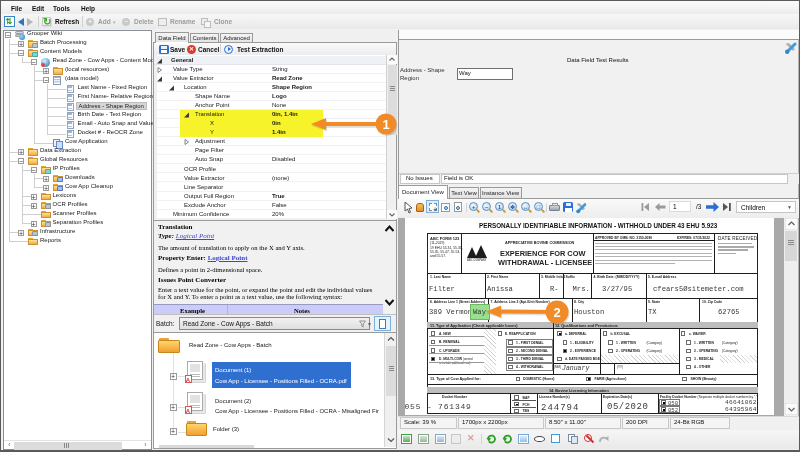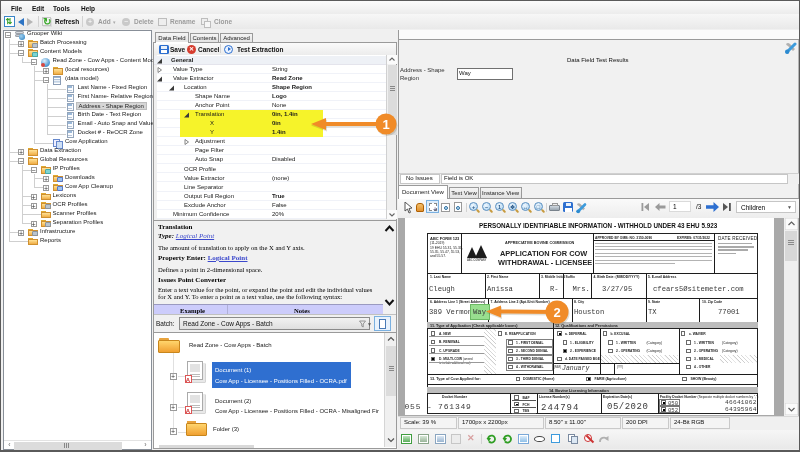--- a/index.html
+++ b/index.html
@@ -479,21 +479,21 @@
 <div class="bl" style="left:426px;top:272px;width:331px;height:1px;"></div>
 <div class="fl" style="left:429px;top:235px;font-size:4px;">ABC FORM 123</div>
 <div class="fl" style="left:429px;top:240px;font-weight:normal;font-size:3.4px;">(11-2019)</div>
 <div class="fl" style="left:429px;top:245px;font-weight:normal;font-size:3.4px;">19 EHU 55.31, 55.33,</div>
 <div class="fl" style="left:429px;top:249px;font-weight:normal;font-size:3.4px;">55.35, 55.47, 55.53,</div>
 <div class="fl" style="left:429px;top:253px;font-weight:normal;font-size:3.4px;">and 55.57.</div>
 <div class="tri" style="left:466px;top:246px;border-left:5px solid transparent;border-right:5px solid transparent;border-bottom:11px solid #1c1c1c;"></div>
 <div class="tri" style="left:474px;top:244px;border-left:6px solid transparent;border-right:6px solid transparent;border-bottom:13px solid #1c1c1c;"></div>
 <div class="fl" style="left:466px;top:258px;font-size:2.6px;color:#555;">ABC COMPANY</div>
 <div class="fl" style="left:504px;top:239.5px;font-size:3.8px;">APPRECIATIVE BOVINE COMMISSION</div>
-<div class="fl" style="left:499px;top:247.5px;font-size:7.4px;">APPLICATION FOR COW</div>
+<div class="fl" style="left:499px;top:247.5px;font-size:7.4px;">EXPERIENCE FOR COW</div>
 <div class="fl" style="left:497px;top:256.5px;font-size:7.4px;">WITHDRAWAL - LICENSEE</div>
 <div class="fl" style="left:594px;top:234.5px;font-size:3.3px;">APPROVED BY OMB:  NO. 3150-0090</div>
 <div class="fl" style="left:676px;top:234.5px;font-size:3.3px;">EXPIRES: 07/31/2022</div>
 <div class="bl" style="left:592px;top:239px;width:121px;height:0.5px;"></div>
 <div class="ab" style="left:594px;top:241.5px;width:117px;height:1.2px;background:#b3b3b3;"></div>
 <div class="ab" style="left:594px;top:244.9px;width:117px;height:1.2px;background:#b3b3b3;"></div>
 <div class="ab" style="left:594px;top:248.3px;width:117px;height:1.2px;background:#b3b3b3;"></div>
 <div class="ab" style="left:594px;top:251.7px;width:117px;height:1.2px;background:#b3b3b3;"></div>
 <div class="ab" style="left:594px;top:255.1px;width:117px;height:1.2px;background:#b3b3b3;"></div>
 <div class="ab" style="left:594px;top:258.5px;width:117px;height:1.2px;background:#b3b3b3;"></div>
@@ -508,42 +508,42 @@
 <div class="bl" style="left:537.5px;top:272px;width:1px;height:25px;"></div>
 <div class="bl" style="left:562px;top:272px;width:1px;height:25px;"></div>
 <div class="bl" style="left:589.5px;top:272px;width:1px;height:25px;"></div>
 <div class="bl" style="left:644.5px;top:272px;width:1px;height:25px;"></div>
 <div class="fl" style="left:429px;top:273.5px;">1.  Last Name</div>
 <div class="fl" style="left:486px;top:273.5px;">2.  First Name</div>
 <div class="fl" style="left:540px;top:273.5px;">3.  Middle Initial</div>
 <div class="fl" style="left:564.5px;top:273.5px;">Suffix</div>
 <div class="fl" style="left:592.5px;top:273.5px;">4.  Birth Date:  (MM/DD/YYYY)</div>
 <div class="fl" style="left:647px;top:273.5px;">5.  E-mail Address</div>
-<div class="fv" style="left:428px;top:283.5px;">Cleugh</div>
+<div class="fv" style="left:428px;top:283.5px;">Filter</div>
 <div class="fv" style="left:486px;top:283.5px;">Anissa</div>
 <div class="fv" style="left:549px;top:283.5px;">R-</div>
 <div class="fv" style="left:571.5px;top:283.5px;">Mrs.</div>
 <div class="fv" style="left:601px;top:283.5px;">3/27/95</div>
 <div class="fv" style="left:652px;top:283.5px;">cfears5Øsitemeter.com</div>
 <div class="bl" style="left:426px;top:320.5px;width:331px;height:1px;"></div>
 <div class="bl" style="left:486.5px;top:297px;width:1px;height:24px;"></div>
 <div class="bl" style="left:570.5px;top:297px;width:1px;height:24px;"></div>
 <div class="bl" style="left:644.5px;top:297px;width:1px;height:24px;"></div>
 <div class="bl" style="left:698px;top:297px;width:1px;height:24px;"></div>
 <div class="fl" style="left:429px;top:299px;">6.  Address Line 1 (Street Address)</div>
 <div class="fl" style="left:489.5px;top:299px;">7.  Address Line 2 (Apt./Unit Number)</div>
 <div class="fl" style="left:573px;top:299px;">8.  City</div>
 <div class="fl" style="left:647px;top:299px;">9.  State</div>
 <div class="fl" style="left:701px;top:299px;">10.  Zip Code</div>
 <div class="fv" style="left:428px;top:306.5px;">389 Vermont</div>
 <div class="ab" style="left:469px;top:303px;width:20px;height:16px;background:#98DF8F;border:0.5px solid #6cb964;z-index:2;"></div>
 <div class="fv" style="left:472px;top:306.5px;z-index:3;">Way</div>
 <div class="fv" style="left:573px;top:306.5px;">Houston</div>
 <div class="fv" style="left:647px;top:306.5px;">TX</div>
-<div class="fv" style="left:717px;top:306.5px;">77001</div>
+<div class="fv" style="left:717px;top:306.5px;">62765</div>
 <div class="ab" style="left:426px;top:321px;width:331px;height:6.5px;background:#bdbdbd;border-bottom:1px solid #222;"></div>
 <div class="fl" style="left:429px;top:322.5px;font-size:3.8px;">11.  Type of Application (Check applicable boxes)</div>
 <div class="fl" style="left:554px;top:322.5px;font-size:3.8px;">12.  Qualifications and Permissions</div>
 <div class="bl" style="left:552px;top:321px;width:1px;height:52px;"></div>
 <div class="chk" style="left:429.5px;top:330px;"></div>
 <div class="fl" style="left:438px;top:330.5px;font-size:3.3px;">A.  NEW</div>
 <div class="chk" style="left:429.5px;top:338.5px;"></div>
 <div class="fl" style="left:438px;top:339.0px;font-size:3.3px;">B.  RENEWAL</div>
 <div class="chk" style="left:429.5px;top:347px;"></div>
 <div class="fl" style="left:438px;top:347.5px;font-size:3.3px;">C.  UPGRADE</div>

